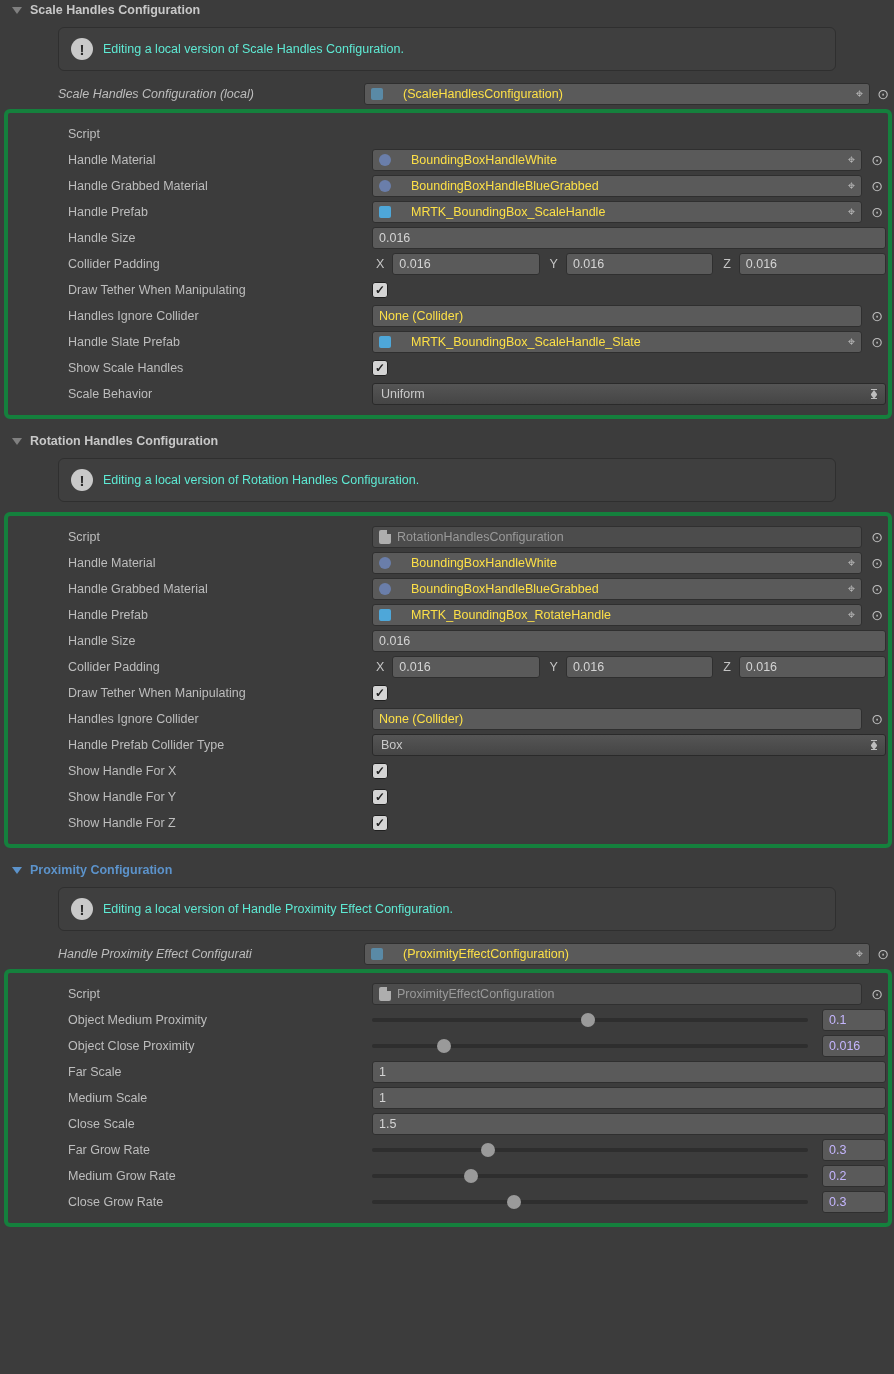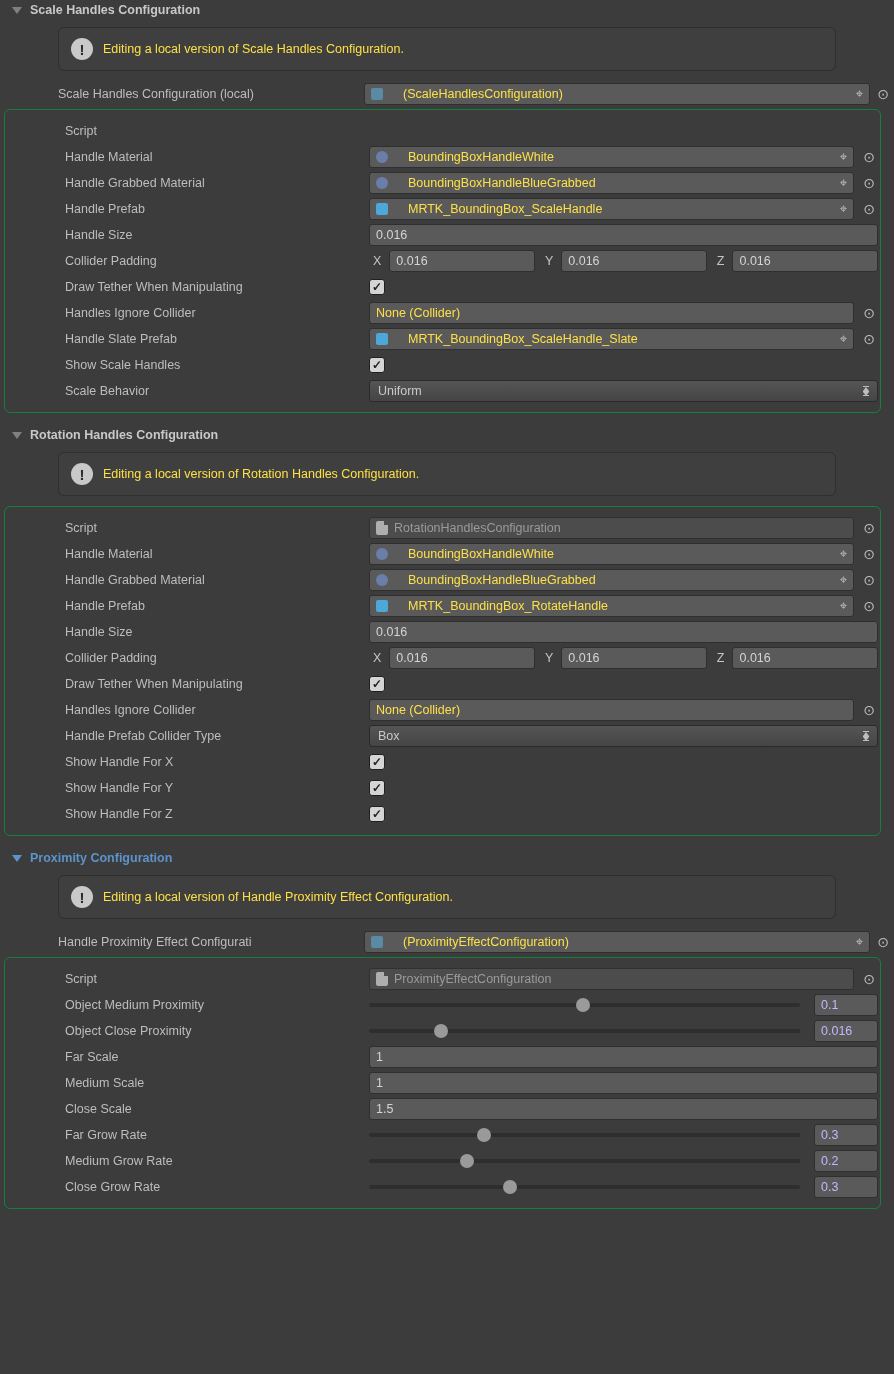--- a/index.html
+++ b/index.html
@@ -16,24 +16,24 @@
   *{box-sizing:border-box;font-family:Verdana,Geneva,sans-serif;font-size:12.5px;}
   body{margin:0;background:var(--bg);color:var(--text);width:894px;}
   .section{padding:0;}
   .header{display:flex;align-items:center;gap:6px;padding:3px 6px 4px 12px;font-weight:bold;color:#c8c8c8;cursor:default;}
   .header.accent{color:var(--accent);}
   .tri{width:0;height:0;border-left:5px solid transparent;border-right:5px solid transparent;border-top:7px solid #808080;display:inline-block;margin-right:2px;}
   .header.accent .tri{border-top-color:var(--accent);}
   .info-row{display:flex;align-items:center;gap:10px;margin:6px 58px 10px 58px;padding:10px 12px;background:#3f3f3f;border:1px solid #2f2f2f;border-radius:6px;}
   .info-icon{width:22px;height:22px;border-radius:50%;background:#c9c9c9;display:flex;align-items:center;justify-content:center;flex:none;}
   .info-icon::before{content:"!";color:#2b2b2b;font-weight:bold;font-size:15px;}
-  .info-text{color:#fde047;}
+  .info-text{color:#5eead4;}
   .config-row{display:flex;align-items:center;gap:4px;padding:2px 2px 4px 58px;}
-  .config-row .lbl{flex:0 0 302px;color:var(--text);}
-  .panel{margin:0 13px 12px 4px;border:1px solid #15803d;border-radius:6px;padding:8px 0 8px 0;}
+  .config-row .lbl{flex:0 0 302px;color:var(--text);font-style:italic;}
+  .panel{margin:0 2px 12px 4px;border:4px solid #15803d;border-radius:6px;padding:8px 0 8px 0;}
   .row{display:flex;align-items:center;padding:2px 0 2px 60px;min-height:26px;}
   .row .lbl{flex:0 0 304px;color:var(--text);}
   .row .ctrl{flex:1 1 auto;display:flex;align-items:center;gap:6px;padding-right:2px;}
   
   .script-box{flex:1;height:22px;background:#4c4c4c;border:1px solid #303030;border-radius:3px;display:flex;align-items:center;gap:6px;padding:0 6px;color:#9a9a9a;}
   .script-box .ico{width:12px;height:14px;background:#aeaeae;border-radius:2px;position:relative;}
   .script-box .ico::after{content:"";position:absolute;right:-1px;top:-1px;width:5px;height:5px;background:#4c4c4c;}
   
   .obj-field{flex:1;height:22px;background:var(--field);border:1px solid #2f2f2f;border-radius:3px;display:flex;align-items:center;gap:20px;padding:0 6px;color:#fde047;position:relative;}
   .obj-field .oico{width:12px;height:12px;border-radius:50%;background:#6a7eaa;flex:none;}

